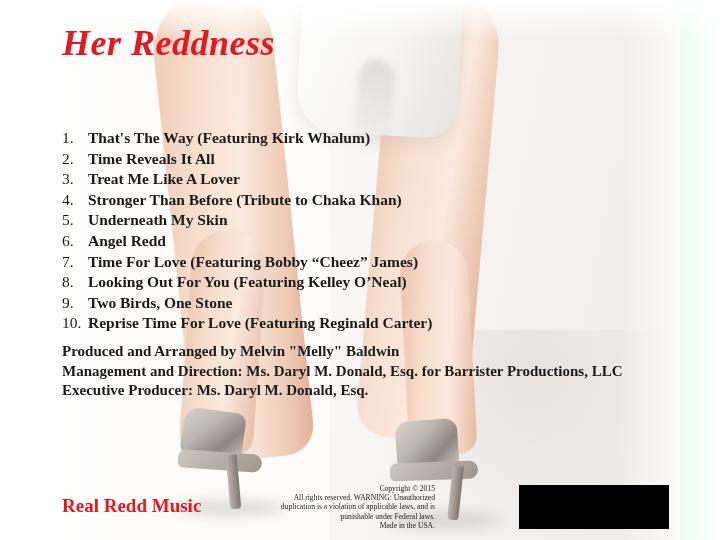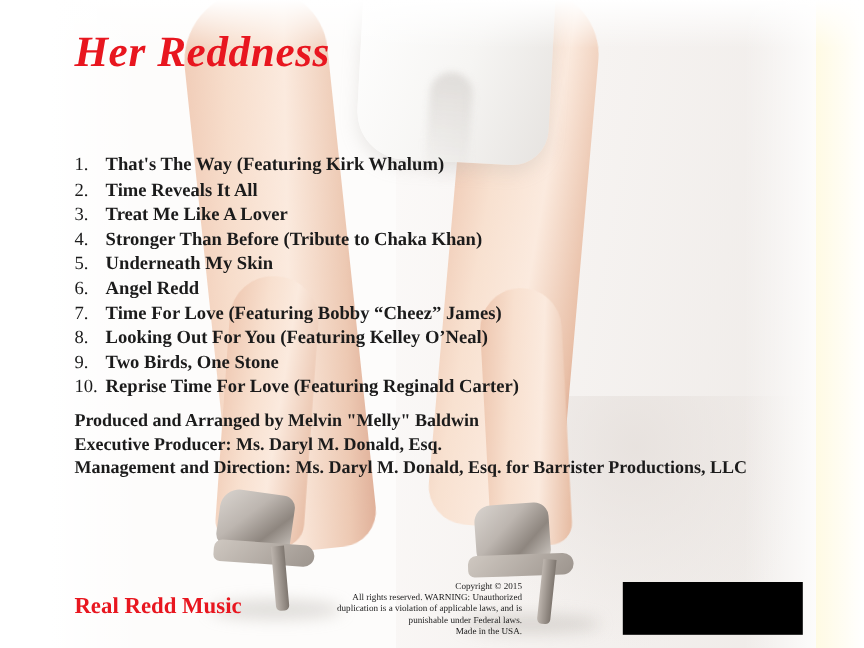--- a/index.html
+++ b/index.html
@@ -4,21 +4,21 @@
 <style>
   html, body {
     margin: 0;
     padding: 0;
     background: #ffffff;
   }
   #page {
     position: relative;
     width: 720px;
     height: 540px;
-    background: #fde047;
+    background: #86efac;
     overflow: hidden;
     font-family: "Liberation Serif", serif;
   }
 
   
   .photo-layer {
     position: absolute;
     left: 0; top: 0;
     width: 720px; height: 540px;
     overflow: hidden;
@@ -312,22 +312,22 @@
         <span class="ttl">Two Birds, One Stone</span>
       </div>
       <div class="track">
         <span class="num">10.</span>
         <span class="ttl">Reprise Time For Love (Featuring Reginald Carter)</span>
       </div>
     </div>
 
     <div class="credits">
       <div>Produced and Arranged by Melvin "Melly" Baldwin</div>
+      <div>Management and Direction:  Ms. Daryl M. Donald, Esq. for Barrister Productions, LLC</div>
       <div>Executive Producer:  Ms. Daryl M. Donald, Esq.</div>
-      <div>Management and Direction:  Ms. Daryl M. Donald, Esq. for Barrister Productions, LLC</div>
     </div>
 
     <div class="label-name">Real Redd Music</div>
 
     <div class="legal">
       <div>Copyright © 2015</div>
       <div>All rights reserved.  WARNING: Unauthorized</div>
       <div>duplication is a violation of applicable laws, and is</div>
       <div>punishable under Federal laws.</div>
       <div>Made in the USA.</div>

